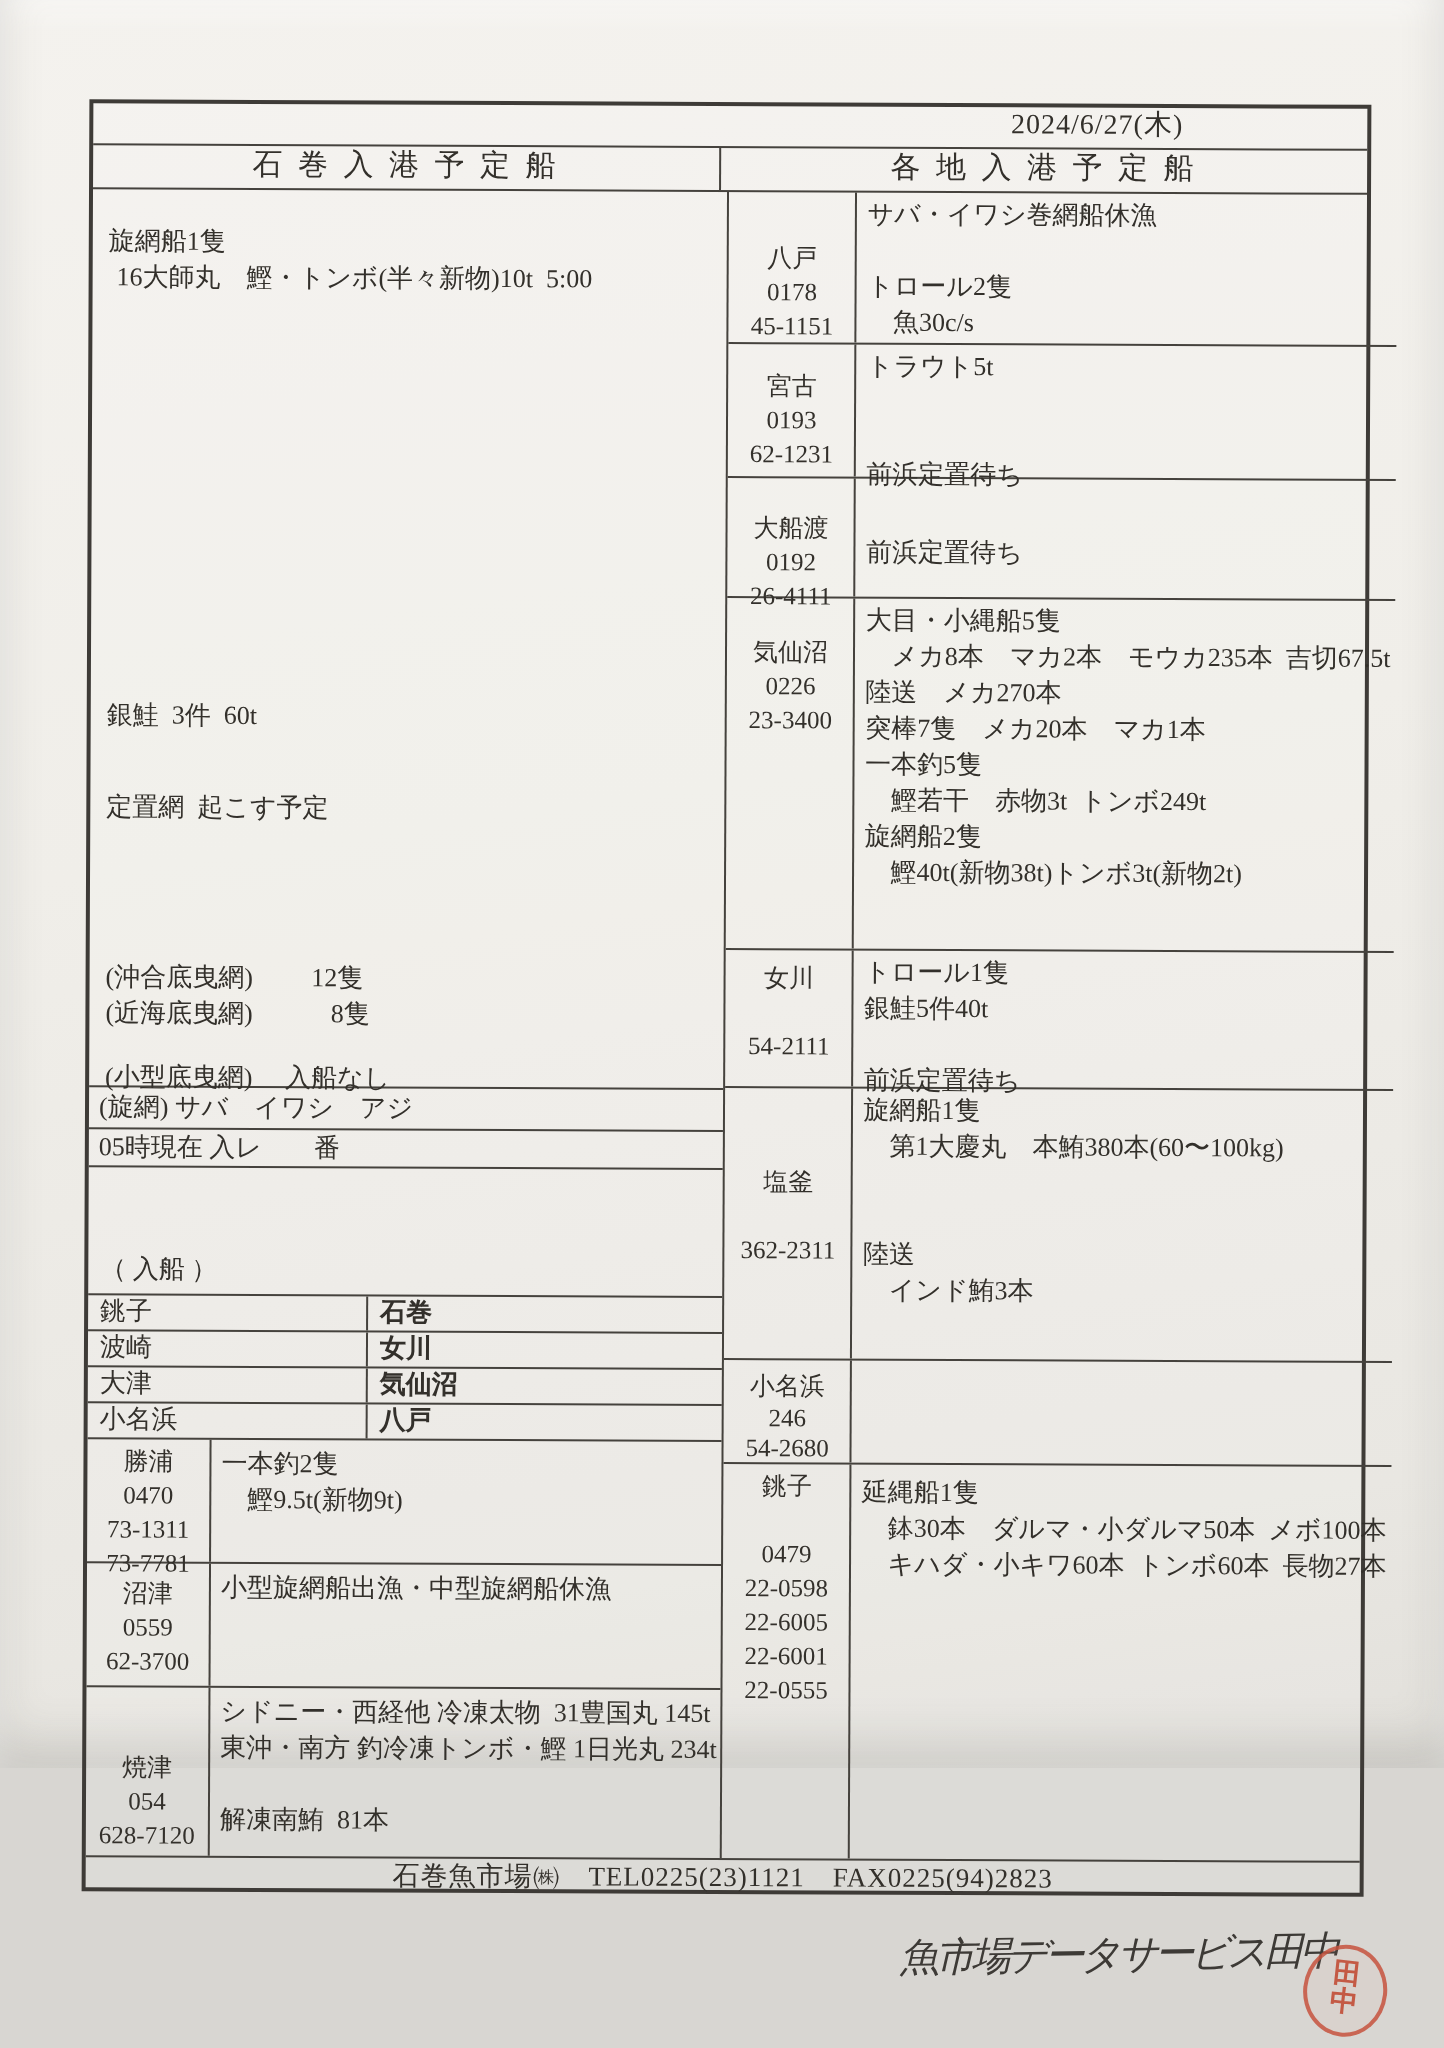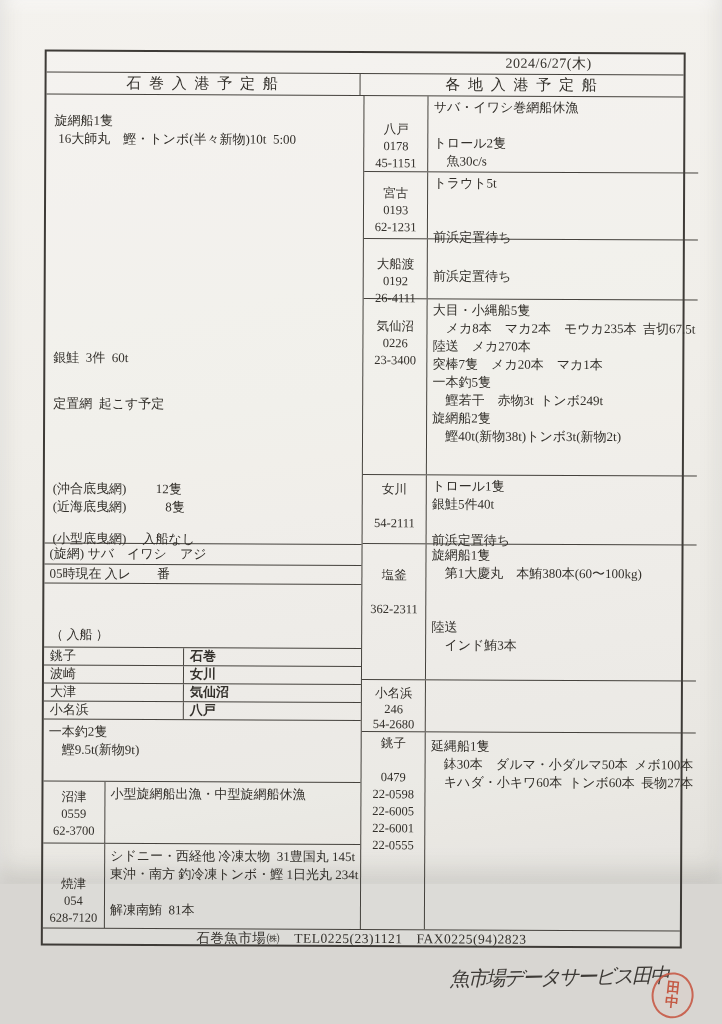--- a/index.html
+++ b/index.html
@@ -114,20 +114,26 @@
         <div class="row ntable-row">
           <div class="ca">大津</div>
           <div class="cb">気仙沼</div>
         </div>
         <div class="row ntable-row">
           <div class="ca">小名浜</div>
           <div class="cb">八戸</div>
         </div>
 
         <div class="row port-row" style="height:62px">
+          <div class="p-col" style="padding-top:3px">
+            <div class="pl">勝浦</div>
+            <div class="pl">0470</div>
+            <div class="pl">73-1311</div>
+            <div class="pl">73-7781</div>
+          </div>
           <div class="d-col" style="padding-top:3px">
             <div class="dl">一本釣2隻</div>
             <div class="dl">　鰹9.5t(新物9t)</div>
           </div>
         </div>
 
         <div class="row port-row" style="height:62px">
           <div class="p-col" style="padding-top:7px">
             <div class="pl">沼津</div>
             <div class="pl">0559</div>
@@ -222,21 +228,21 @@
           </div>
           <div class="d-col">
             <div class="dl">トロール1隻</div>
             <div class="dl">銀鮭5件40t</div>
             <div class="dl"></div>
             <div class="dl">前浜定置待ち</div>
           </div>
         </div>
 
         <div class="row port-row" style="height:136px">
-          <div class="p-col" style="padding-top:23px">
+          <div class="p-col" style="padding-top:39px">
             <div class="pl">塩釜</div>
             <div class="pl"></div>
             <div class="pl">362-2311</div>
           </div>
           <div class="d-col">
             <div class="dl">旋網船1隻</div>
             <div class="dl">　第1大慶丸　本鮪380本(60〜100kg)</div>
             <div class="dl"></div>
             <div class="dl"></div>
             <div class="dl">陸送</div>

